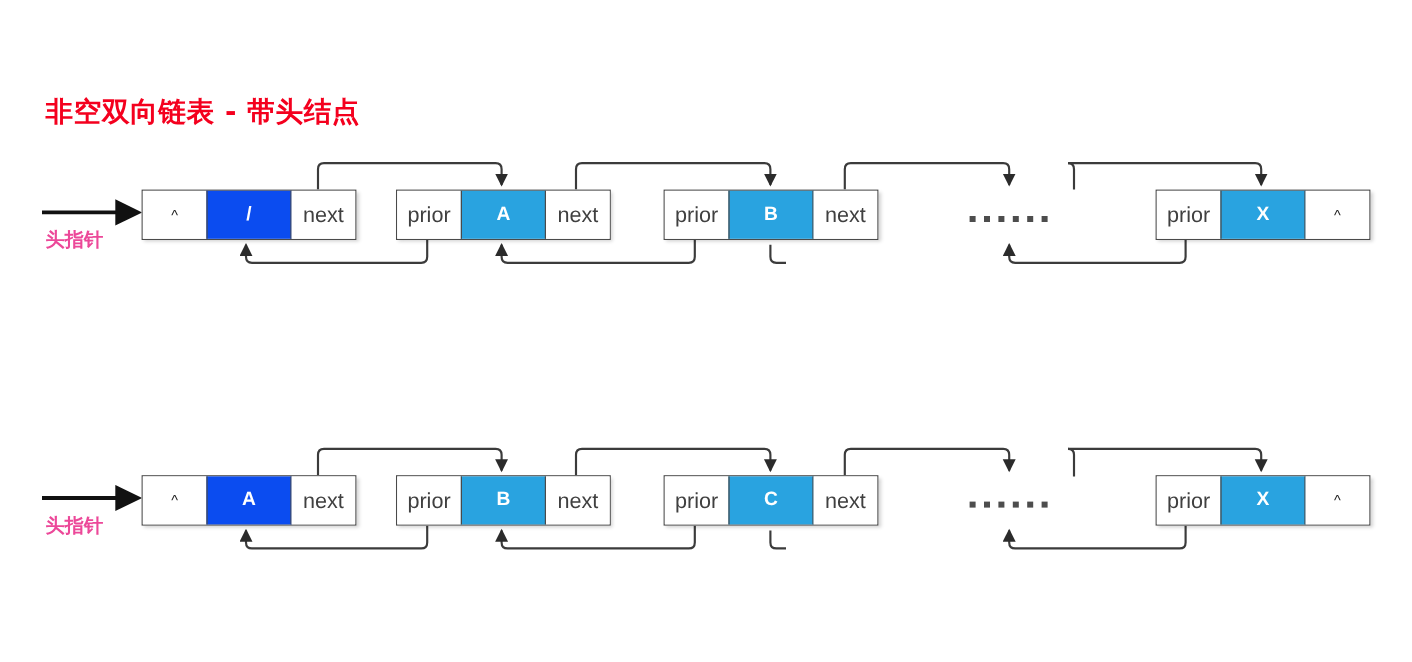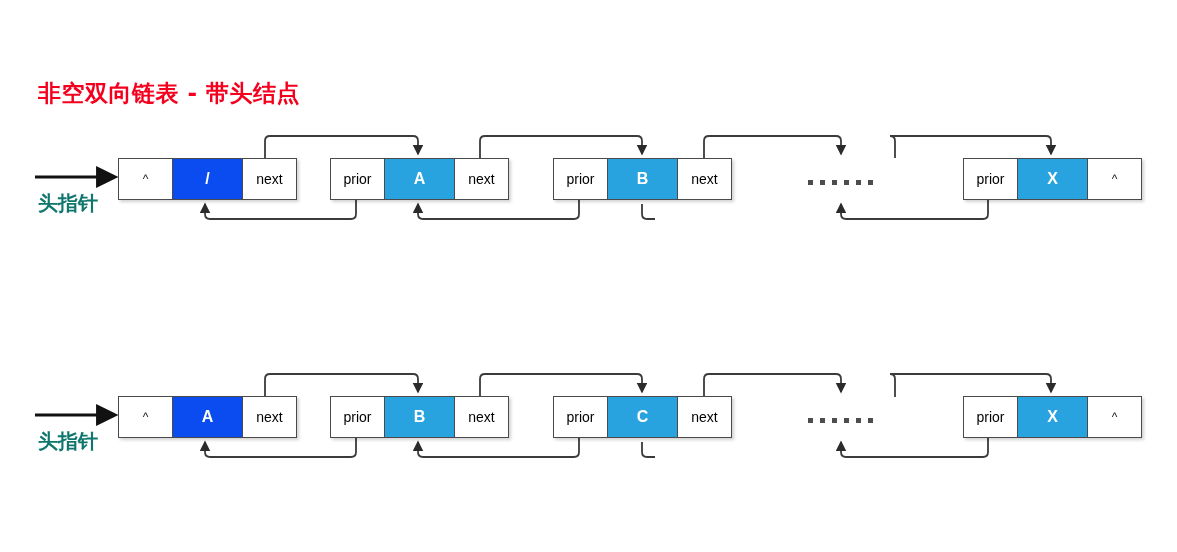--- a/index.html
+++ b/index.html
@@ -25,42 +25,42 @@
     position: absolute;
     color: #f4001e;
     font-weight: bold;
     font-size: 23px;
     letter-spacing: 0.5px;
     white-space: nowrap;
     font-family: "DejaVu Sans", "Liberation Sans", sans-serif;
   }
   .head-label {
     position: absolute;
-    color: #0f766e;
+    color: #ec4899;
     font-weight: bold;
-    font-size: 20px;
+    font-size: 16px;
     white-space: nowrap;
     font-family: "DejaVu Sans", "Liberation Sans", sans-serif;
   }
   .node {
     position: absolute;
     display: flex;
     height: 42px;
     box-sizing: border-box;
     border: 1.4px solid #4a4a4a;
     background: #ffffff;
     box-shadow: 2px 2px 3px rgba(0,0,0,0.18);
   }
   .cell {
     box-sizing: border-box;
     display: flex;
     align-items: center;
     justify-content: center;
-    font-size: 14px;
-    color: #000000;
+    font-size: 18px;
+    color: #404040;
     height: 100%;
     overflow: hidden;
   }
   .cell-ptr {
     width: 53px;
     background: #ffffff;
   }
   .cell-data {
     width: 71px;
     font-size: 16px;

